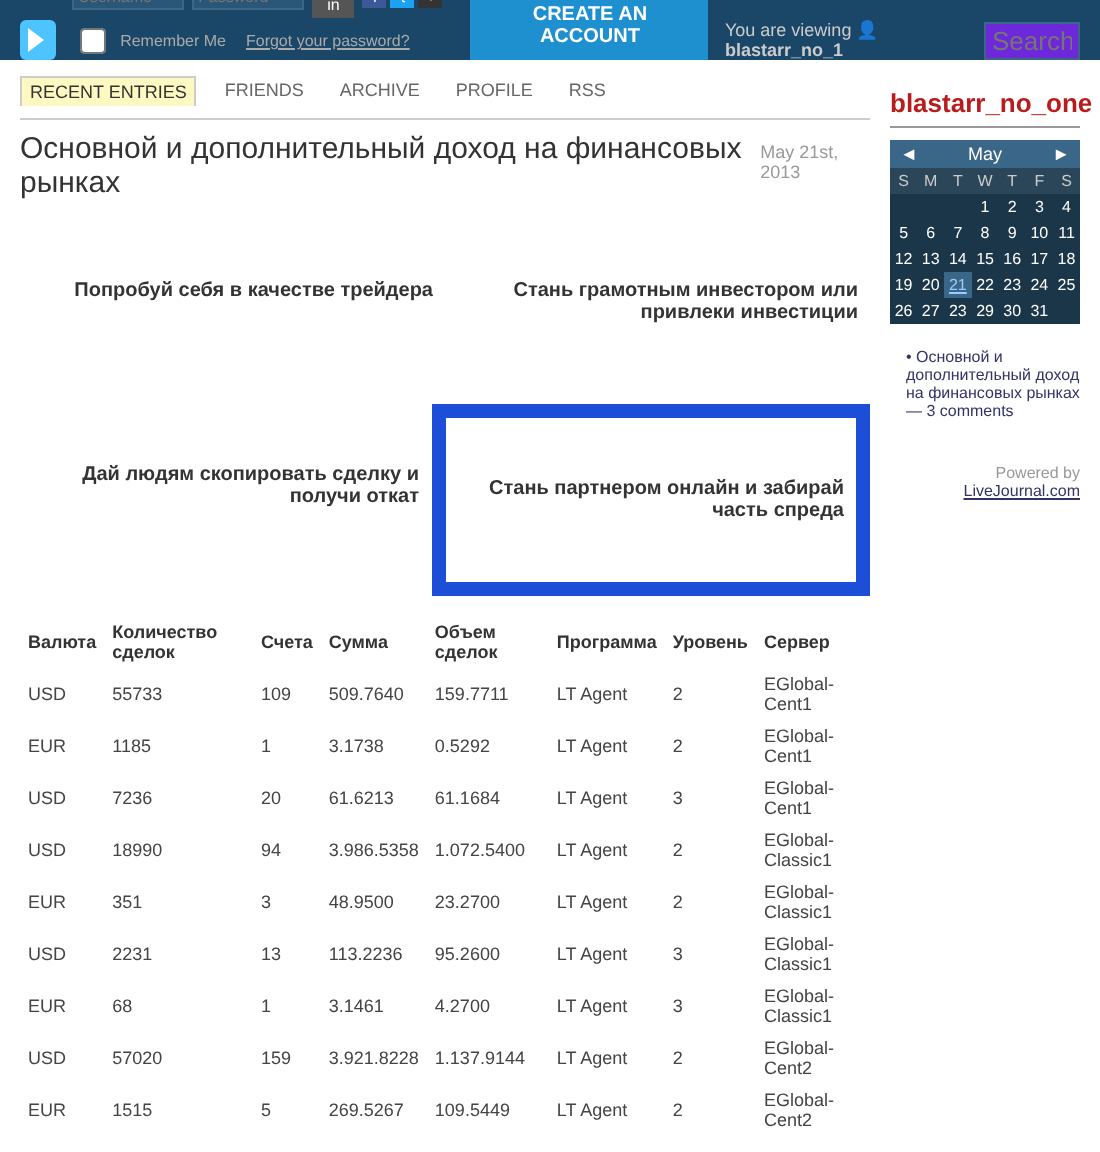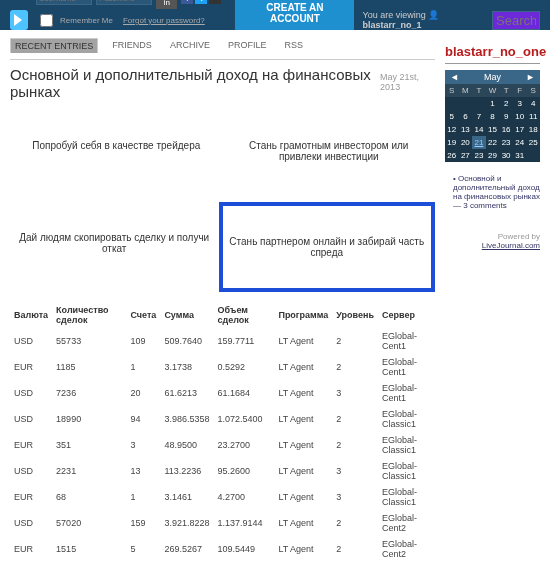--- a/index.html
+++ b/index.html
@@ -15,28 +15,28 @@
 .fb{background:#3b5998;color:#fff}
 .tw{background:#1da1f2;color:#fff}
 .gp{background:#333;color:#fff}
 .create-acct{background:#1e90d0;color:#fff;border:none;padding:6px 10px;font-size:10px;font-weight:bold;margin-left:6px}
 .topbar-right{margin-left:auto;color:#ccc;font-size:9px;display:flex;gap:10px;align-items:center}
 .topbar-right input{background:#6d28d9;border:1px solid #3a6688;color:#ccc;font-size:13px;padding:1px 3px;width:40px}
 .main{display:flex;padding:4px 10px 10px;gap:10px}
 .left{flex:1;min-width:0}
 .tabs{display:flex;gap:10px;padding:4px 0;font-size:9px}
 .tab{color:#666;cursor:pointer;padding:2px 4px}
-.tab.active{background:#a3a3a3;border:1px solid #ccc;border-bottom:none;color:#333}
+.tab.active{background:#fef9c3;border:1px solid #ccc;border-bottom:none;color:#333}
 hr{border:none;border-top:1px solid #ccc;margin:2px 0}
 .post-header{display:flex;justify-content:space-between;align-items:baseline;margin:6px 0}
 .post-title{font-size:15px;color:#333}
 .post-date{font-size:9px;color:#999}
 .grid2{display:flex;margin:10px 0}
-.cell{flex:1;text-align:center;font-size:10px;color:#333;padding:30px 6px;font-weight:normal}
-.cell.boxed{border:4px solid #1d4ed8}
+.cell{flex:1;text-align:right;font-size:10px;color:#333;padding:30px 6px;font-weight:bold}
+.cell.boxed{border:7px solid #1d4ed8}
 .caption{font-size:9px;color:#555;margin:10px 0}
 table.data{width:100%;border-collapse:collapse;font-size:9px}
 table.data th{text-align:left;color:#333;padding:3px 4px;font-weight:bold}
 table.data td{padding:3px 4px;color:#444}
 .right{width:95px;font-size:9px}
 .username{color:#b91c1c;font-size:13px;font-weight:bold;margin:10px 0 6px;border-bottom:1px solid #999;padding-bottom:4px}
 .calendar{background:#fff;margin-bottom:10px}
 .cal-nav{background:#3a6688;color:#fff;text-align:center;padding:2px;font-size:9px;display:flex;justify-content:space-between}
 .cal-nav span{cursor:pointer;padding:0 3px}
 .cal-head,.cal-row{display:flex}

